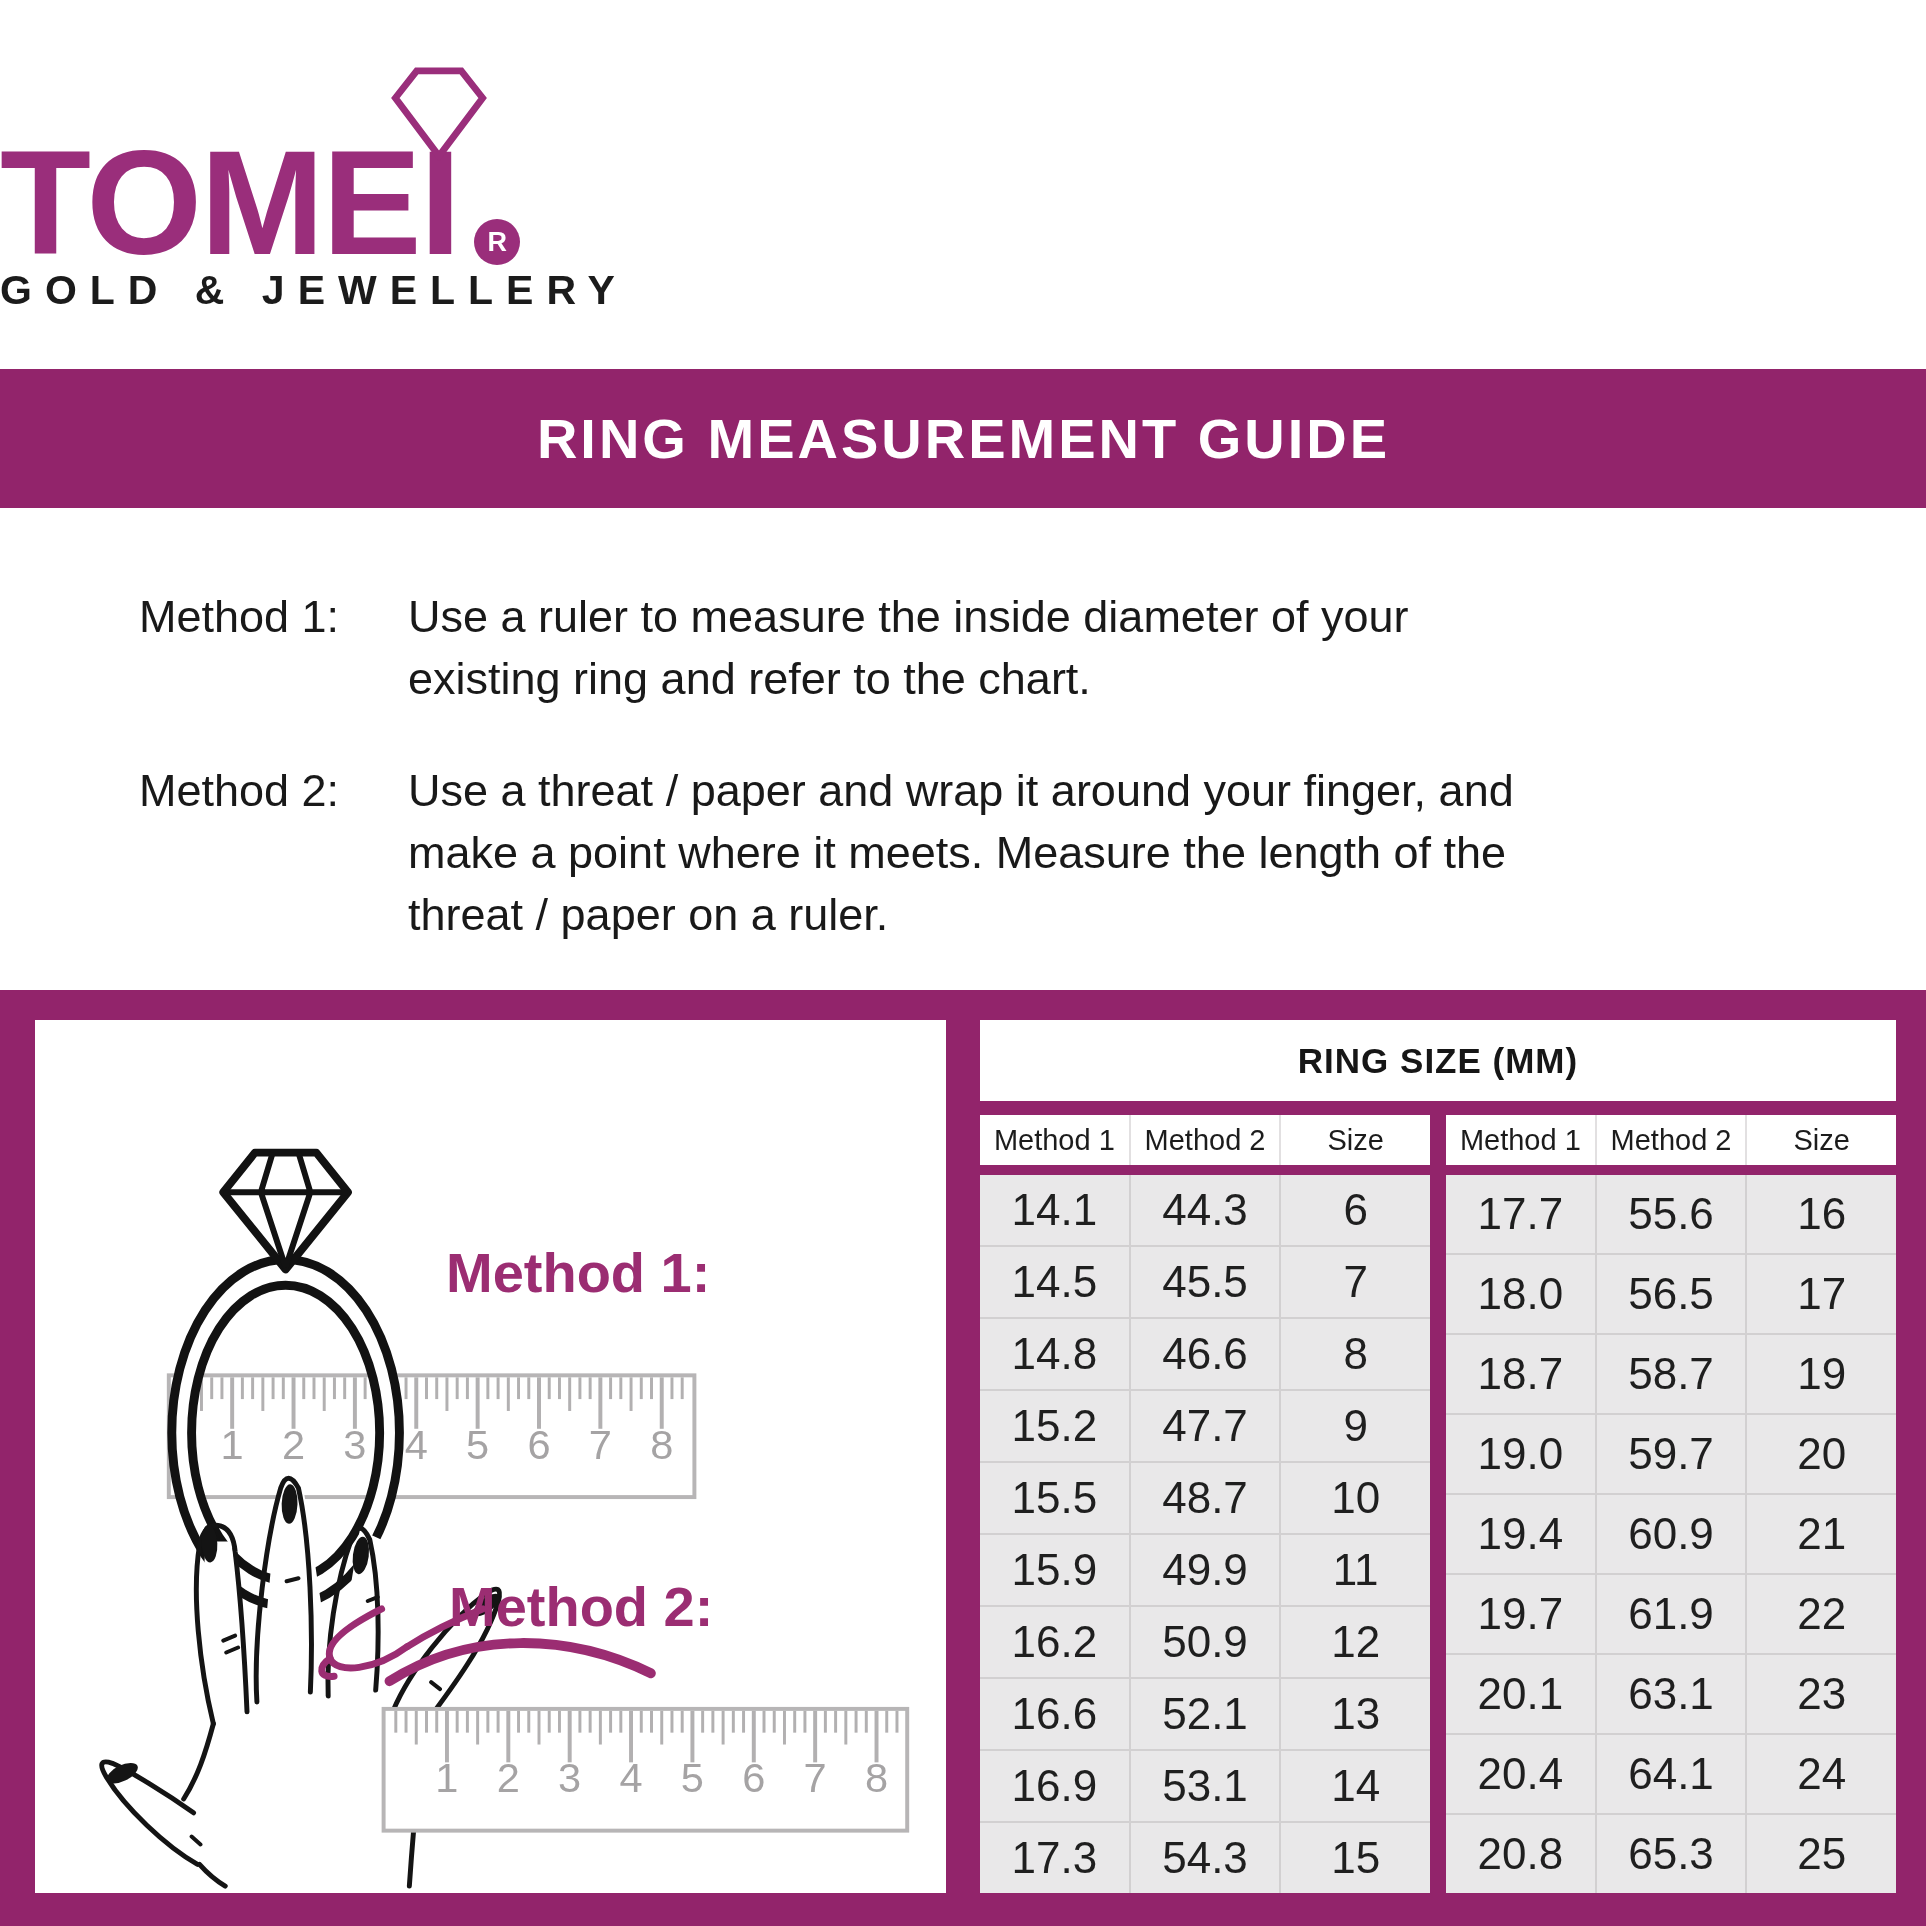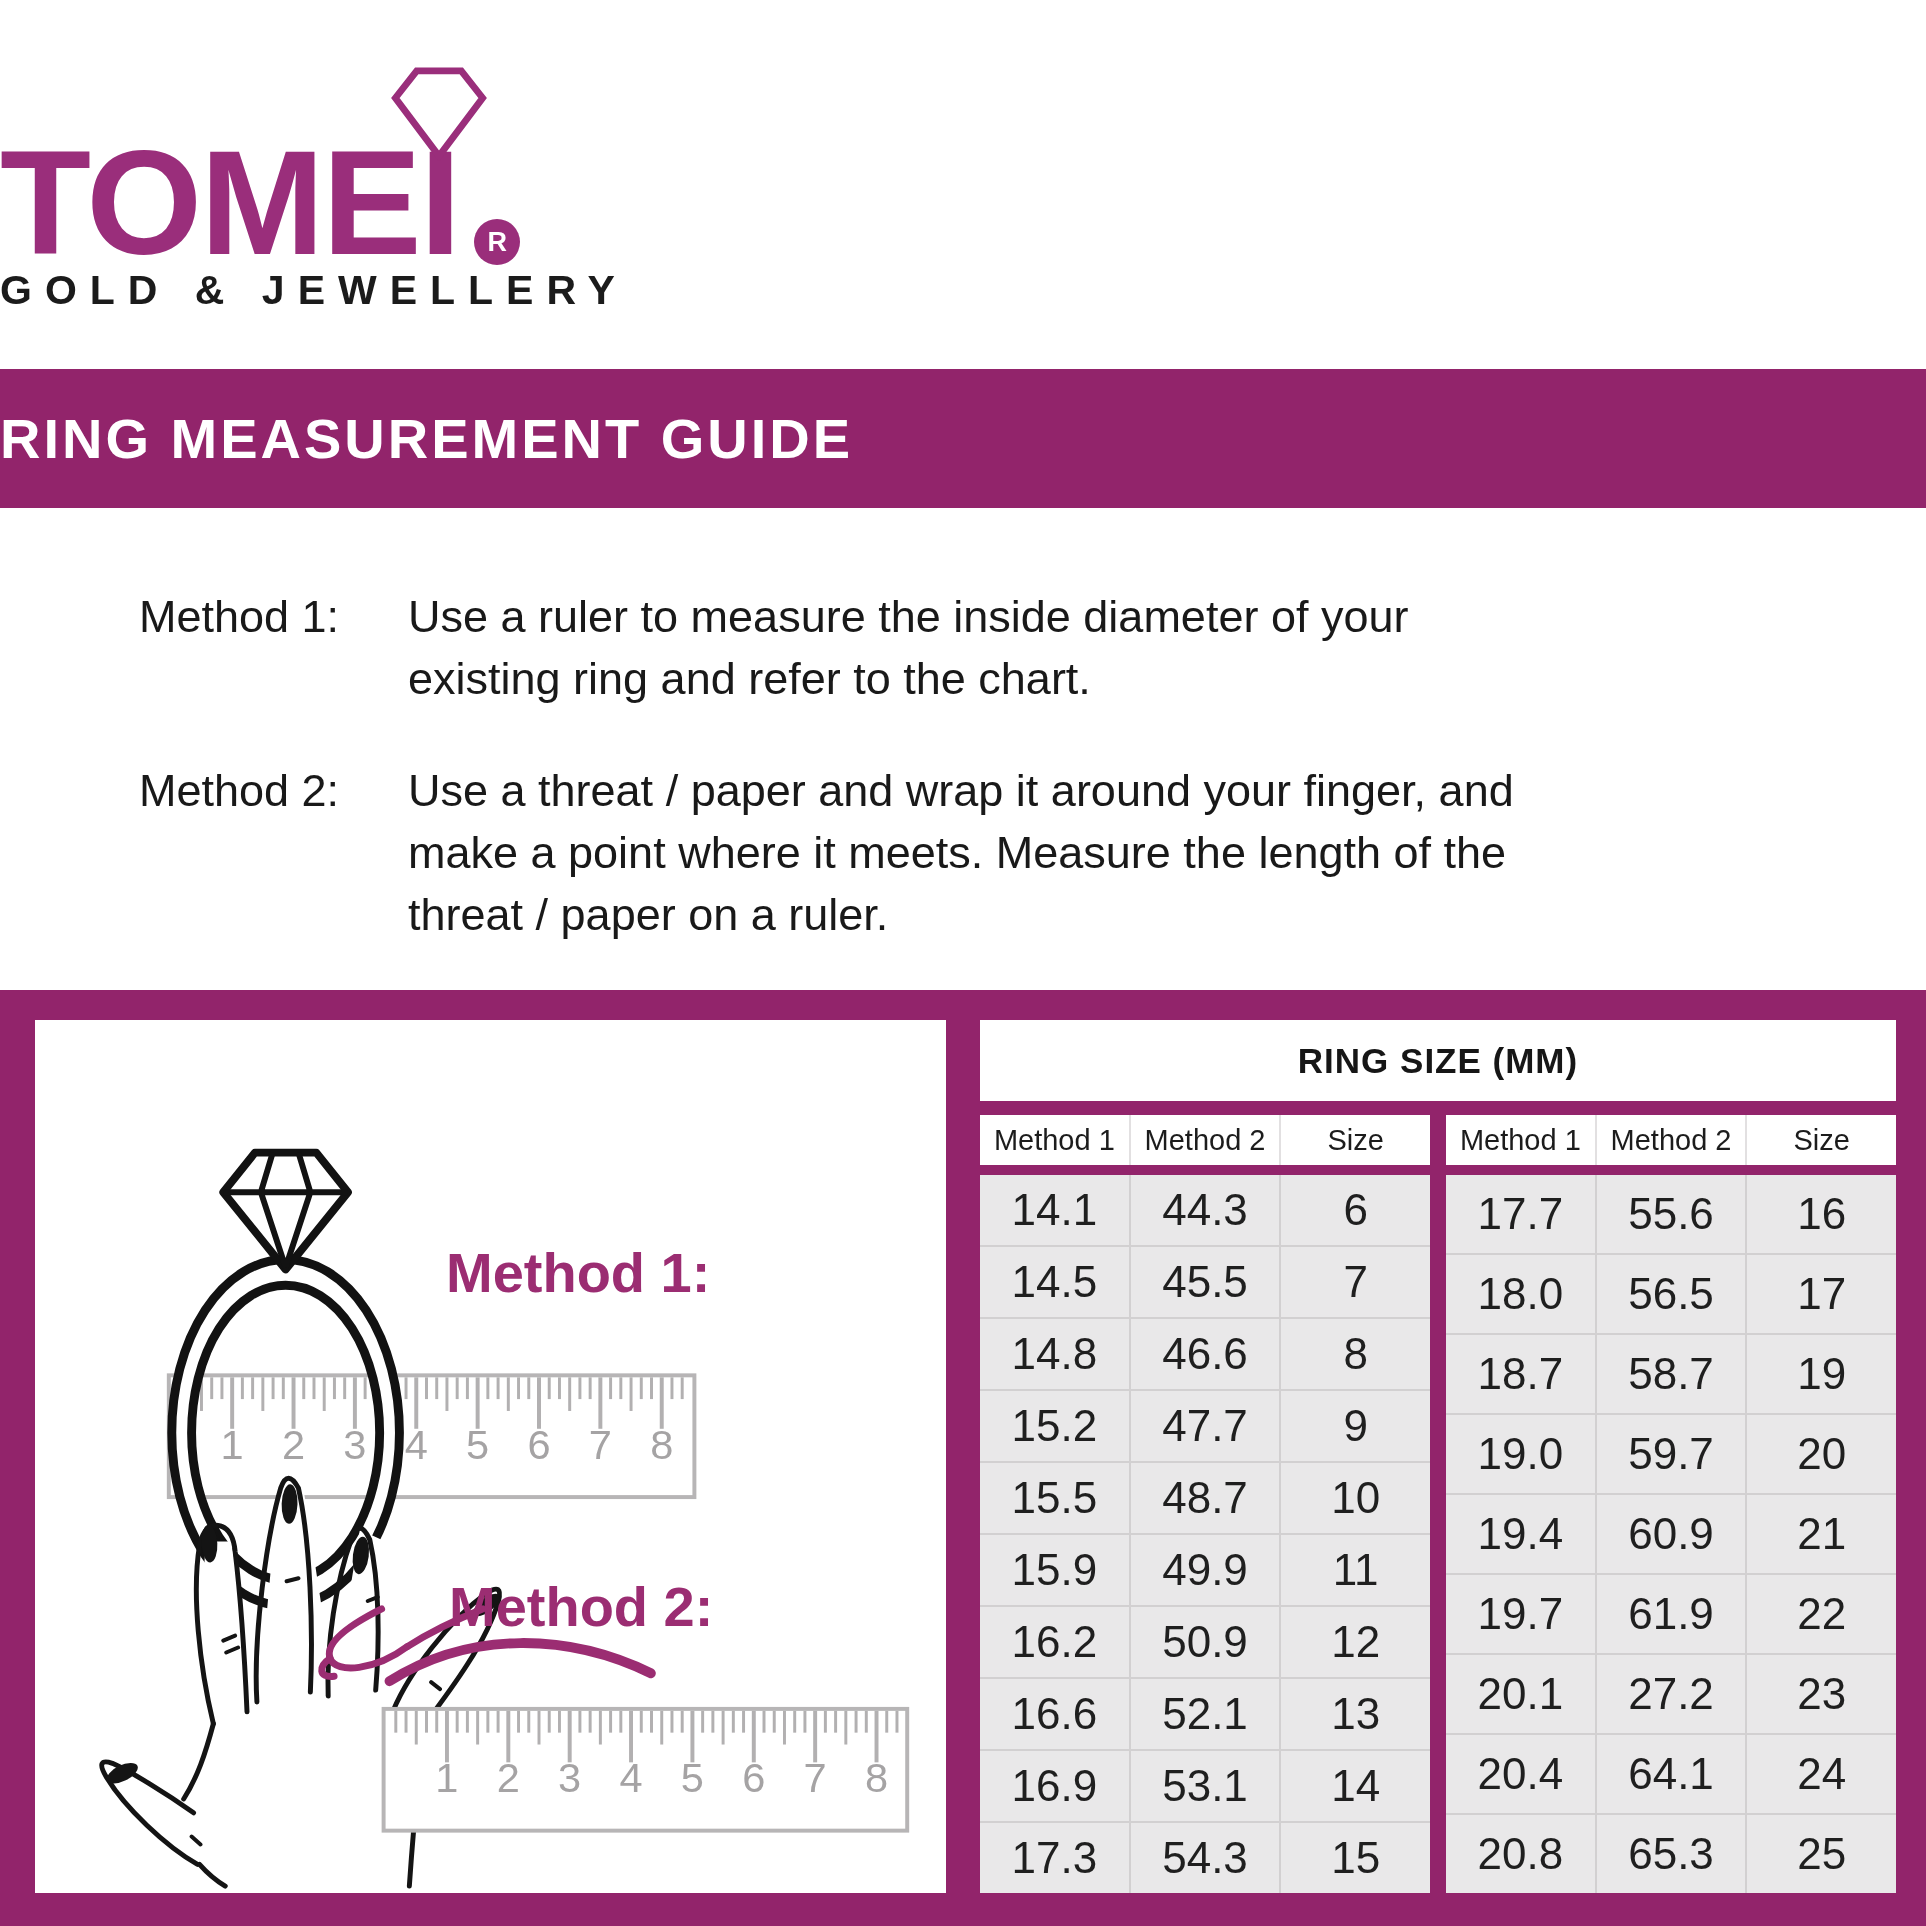--- a/index.html
+++ b/index.html
@@ -12,21 +12,21 @@
   .brand-letter{font-size:149px;font-weight:bold;letter-spacing:-2px;color:#9a2e7b;}
   .letter-i-wrap{position:relative;display:inline-block;}
   .logo-diamond{position:absolute;left:50%;transform:translateX(-50%);top:-73px;width:97px;height:95px;}
   .reg-mark{position:absolute;right:-61px;bottom:2px;width:46px;height:46px;border-radius:50%;
             background:#9a2e7b;color:#ffffff;font-size:27px;font-weight:bold;
             display:flex;align-items:center;justify-content:center;}
   .brand-sub{margin-top:0;font-size:41px;font-weight:600;letter-spacing:13px;color:#1b1b1b;}
 
   
   .banner{position:absolute;top:369px;left:0;width:100%;height:139px;background:#92246b;
-          display:flex;align-items:center;justify-content:flex-start;}
+          display:flex;align-items:center;justify-content:center;}
   .banner span{color:#ffffff;font-size:56px;font-weight:bold;letter-spacing:3px;}
 
   
   .methods{position:absolute;top:586px;left:139px;right:109px;}
   .method-row{display:flex;align-items:flex-start;margin-bottom:50px;}
   .method-label{width:269px;flex:0 0 269px;font-size:45px;line-height:62px;color:#191919;}
   .method-text{flex:1;font-size:45px;line-height:62px;color:#191919;white-space:pre-line;}
 
   
   .bottom{position:absolute;top:990px;left:0;width:1927px;height:937px;background:#92246b;}
@@ -357,21 +357,21 @@
                 <div class="c">60.9</div>
                 <div class="c">21</div>
               </div>
               <div class="trow">
                 <div class="c">19.7</div>
                 <div class="c">61.9</div>
                 <div class="c">22</div>
               </div>
               <div class="trow">
                 <div class="c">20.1</div>
-                <div class="c">27.2</div>
+                <div class="c">63.1</div>
                 <div class="c">23</div>
               </div>
               <div class="trow">
                 <div class="c">20.4</div>
                 <div class="c">64.1</div>
                 <div class="c">24</div>
               </div>
               <div class="trow">
                 <div class="c">20.8</div>
                 <div class="c">65.3</div>

